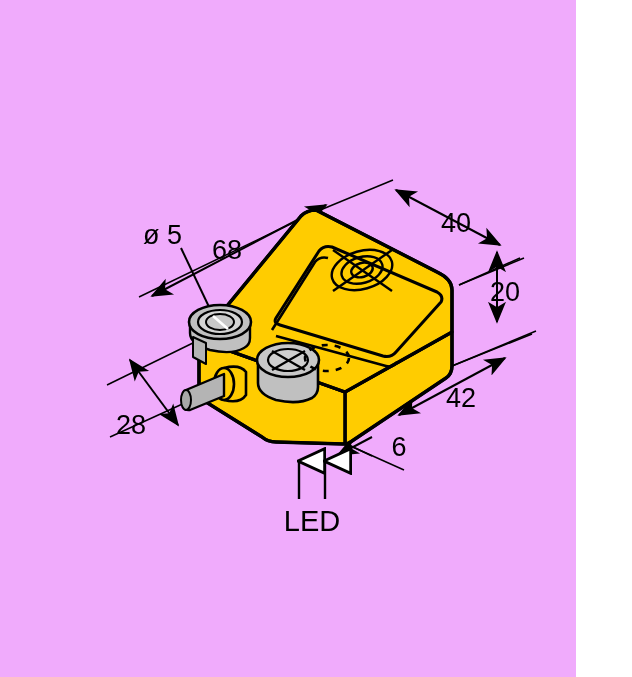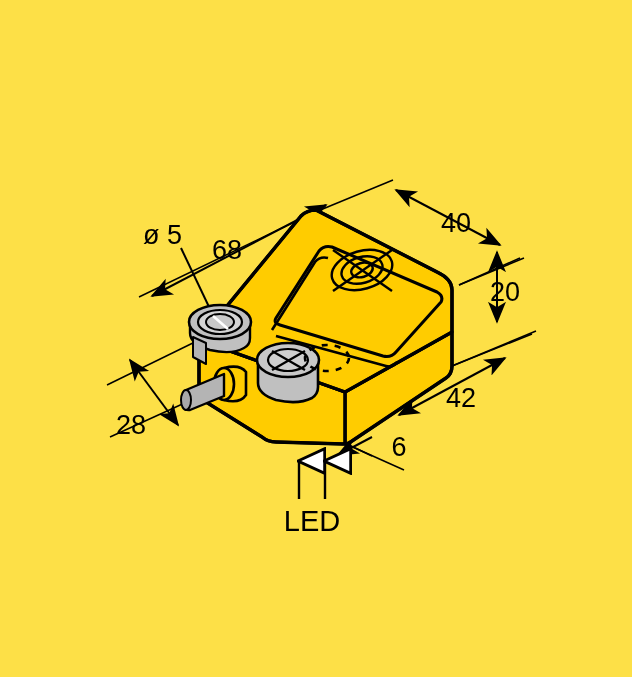--- a/index.html
+++ b/index.html
@@ -8,23 +8,23 @@
     background: #ffffff;
   }
   body {
     width: 632px;
     height: 677px;
     font-family: "Liberation Sans", sans-serif;
     overflow: hidden;
   }
   #drawing-root {
     position: relative;
-    width: 632px;
+    width: 576px;
     height: 677px;
-    background: #fde047;
+    background: #f0abfc;
   }
   svg.tech-drawing {
     display: block;
     width: 632px;
     height: 677px;
   }
   .dim-text {
     font-family: "Liberation Sans", sans-serif;
     font-size: 27px;
     fill: #000000;

